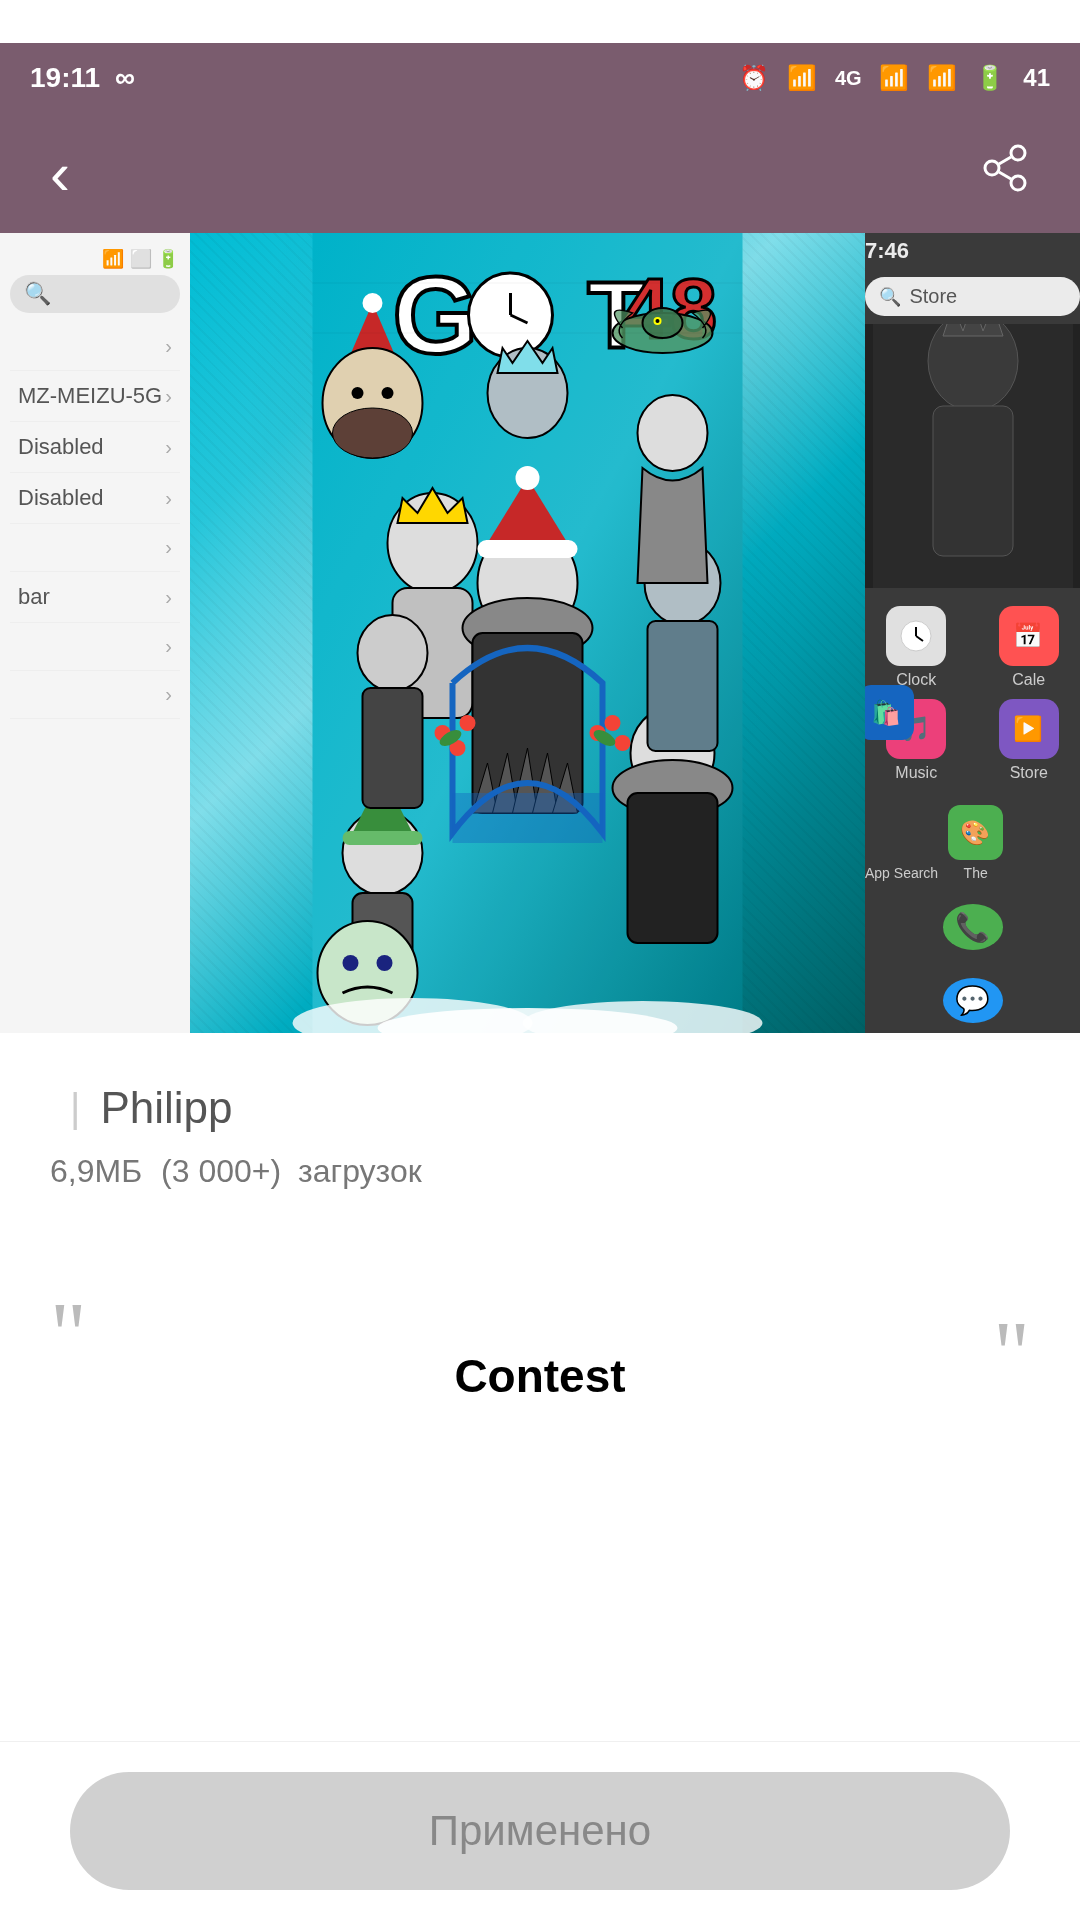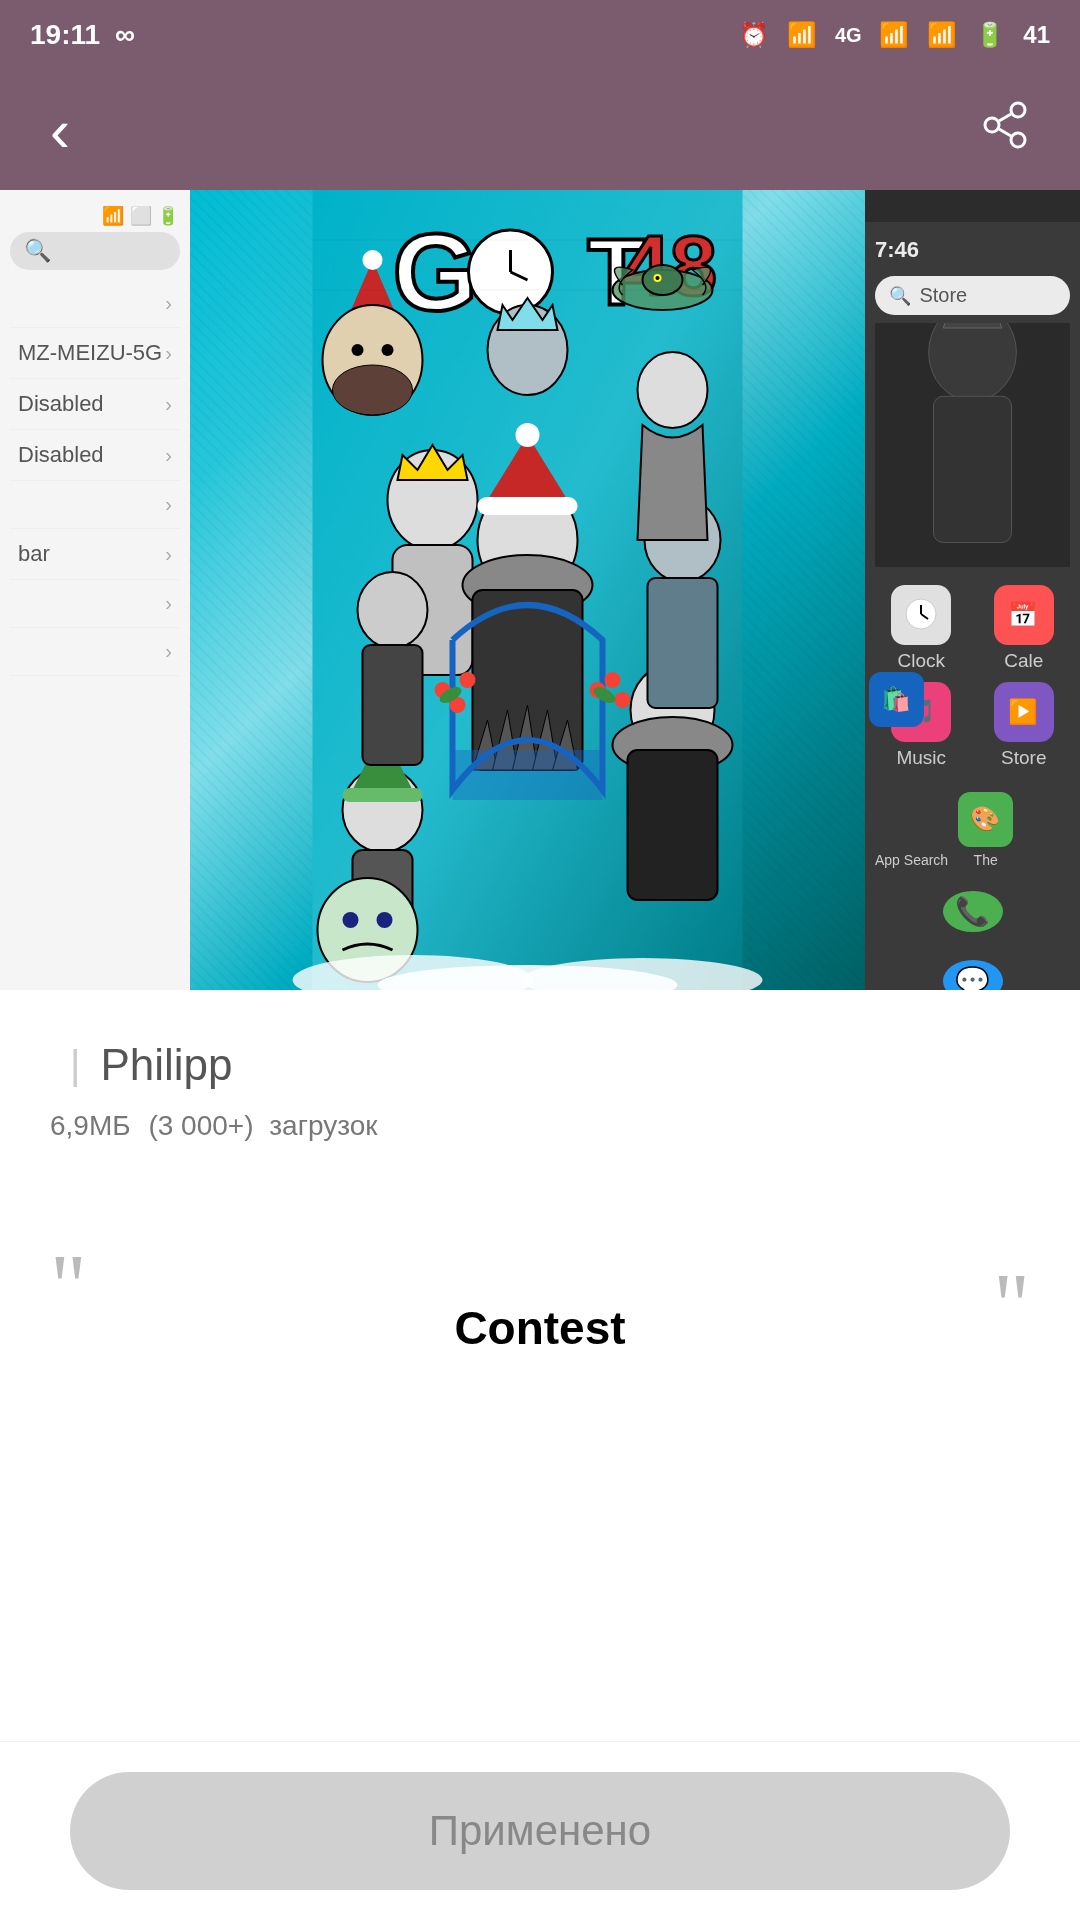--- a/index.html
+++ b/index.html
@@ -17,20 +17,21 @@
     .status-bar {
       background: #7a5c6e;
       color: #fff;
       display: flex;
       justify-content: space-between;
       align-items: center;
       padding: 0 30px;
       height: 70px;
       font-size: 28px;
       font-weight: bold;
+      margin-top: 43px;
     }
     .status-left { display: flex; align-items: center; gap: 15px; }
     .status-right { display: flex; align-items: center; gap: 18px; font-size: 24px; }
 
     
     .nav-bar {
       background: #7a5c6e;
       display: flex;
       justify-content: space-between;
       align-items: center;
@@ -126,23 +127,22 @@
       position: relative;
       overflow: hidden;
     }
 
     .gallery-right-inner {
       width: 100%;
       height: 100%;
       background: #3a3a3a;
       display: flex;
       flex-direction: column;
-      padding: 10px;
+      padding: 0;
       gap: 8px;
-      margin-top: 32px;
     }
 
     .right-search {
       display: flex;
       align-items: center;
       background: rgba(255,255,255,0.9);
       border-radius: 20px;
       padding: 8px 14px;
       gap: 8px;
       font-size: 22px;
@@ -167,21 +167,21 @@
       width: 60px;
       height: 60px;
       border-radius: 14px;
       display: flex;
       align-items: center;
       justify-content: center;
       font-size: 28px;
     }
 
     .right-icon-label {
-      font-size: 19px;
+      font-size: 16px;
       color: #ccc;
     }
 
     .right-phone-btn {
       width: 60px;
       height: 60px;
       border-radius: 50%;
       background: #4caf50;
       display: flex;
       align-items: center;
@@ -240,21 +240,21 @@
       color: #ccc;
       margin: 0 20px;
     }
 
     .theme-author {
       font-size: 44px;
       color: #555;
     }
 
     .theme-meta {
-      font-size: 28px;
+      font-size: 32px;
       color: #777;
       margin-bottom: 50px;
     }
 
     .quote-section {
       display: flex;
       align-items: center;
       justify-content: center;
       gap: 30px;
       padding: 40px 0;

